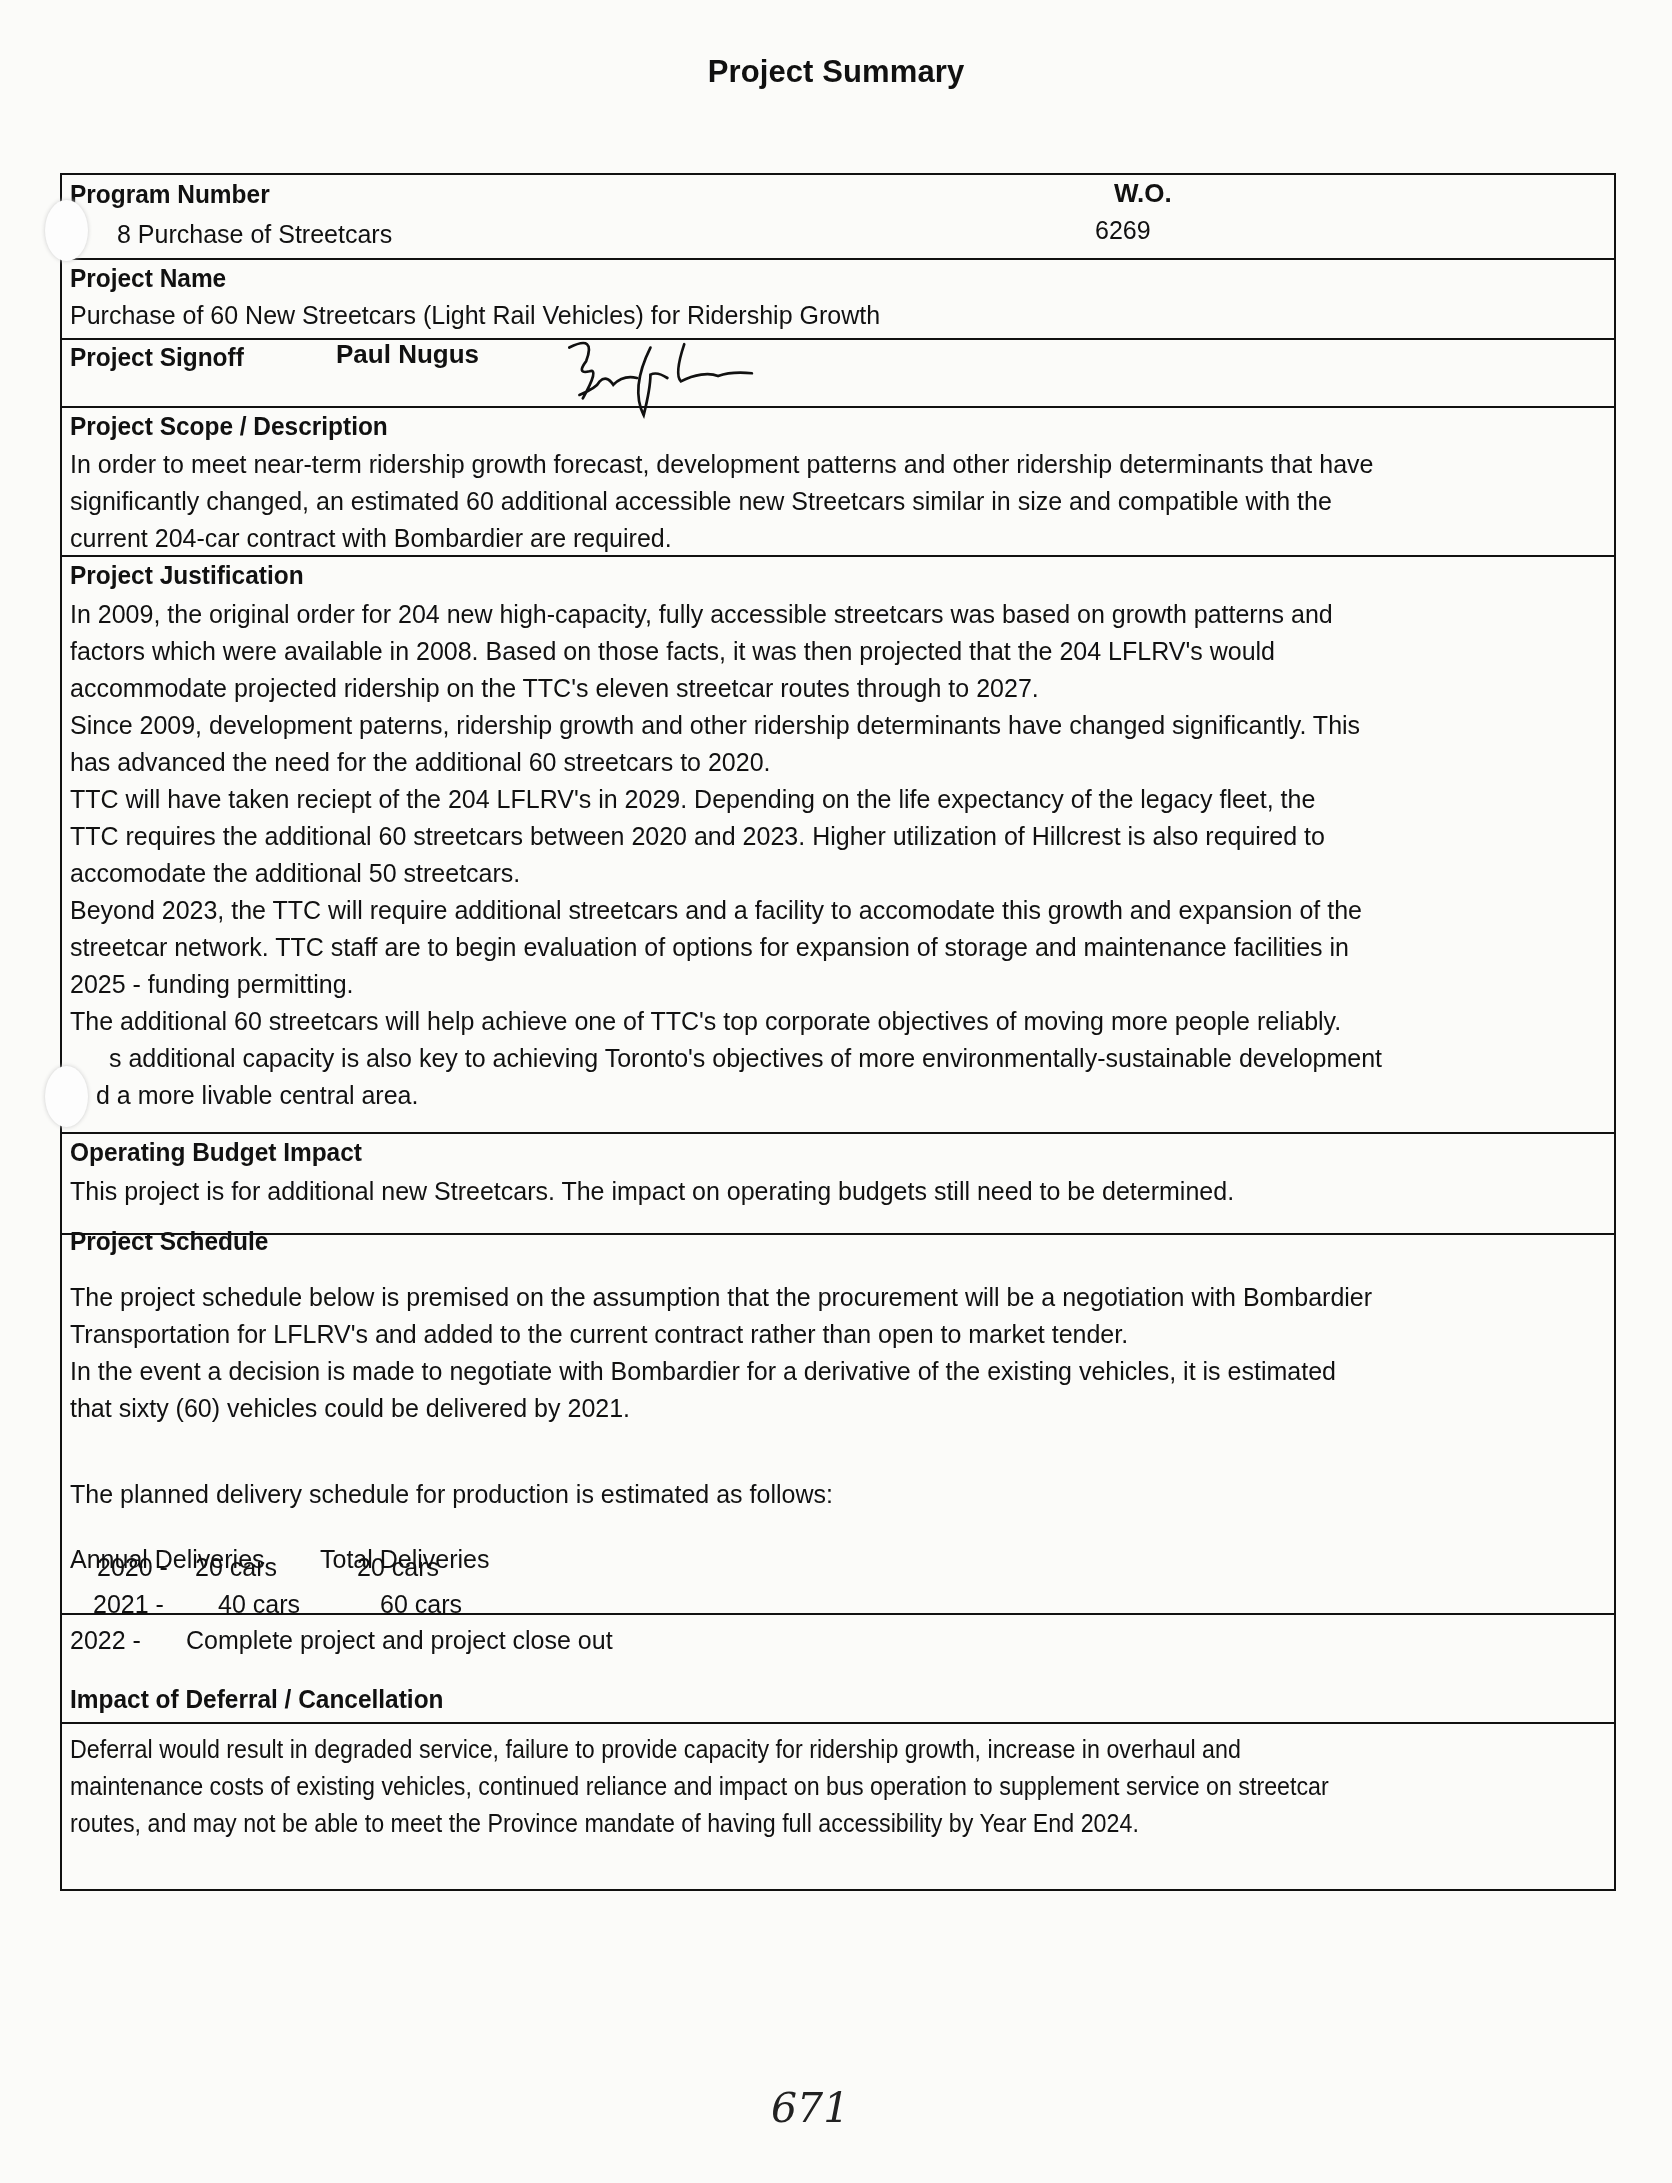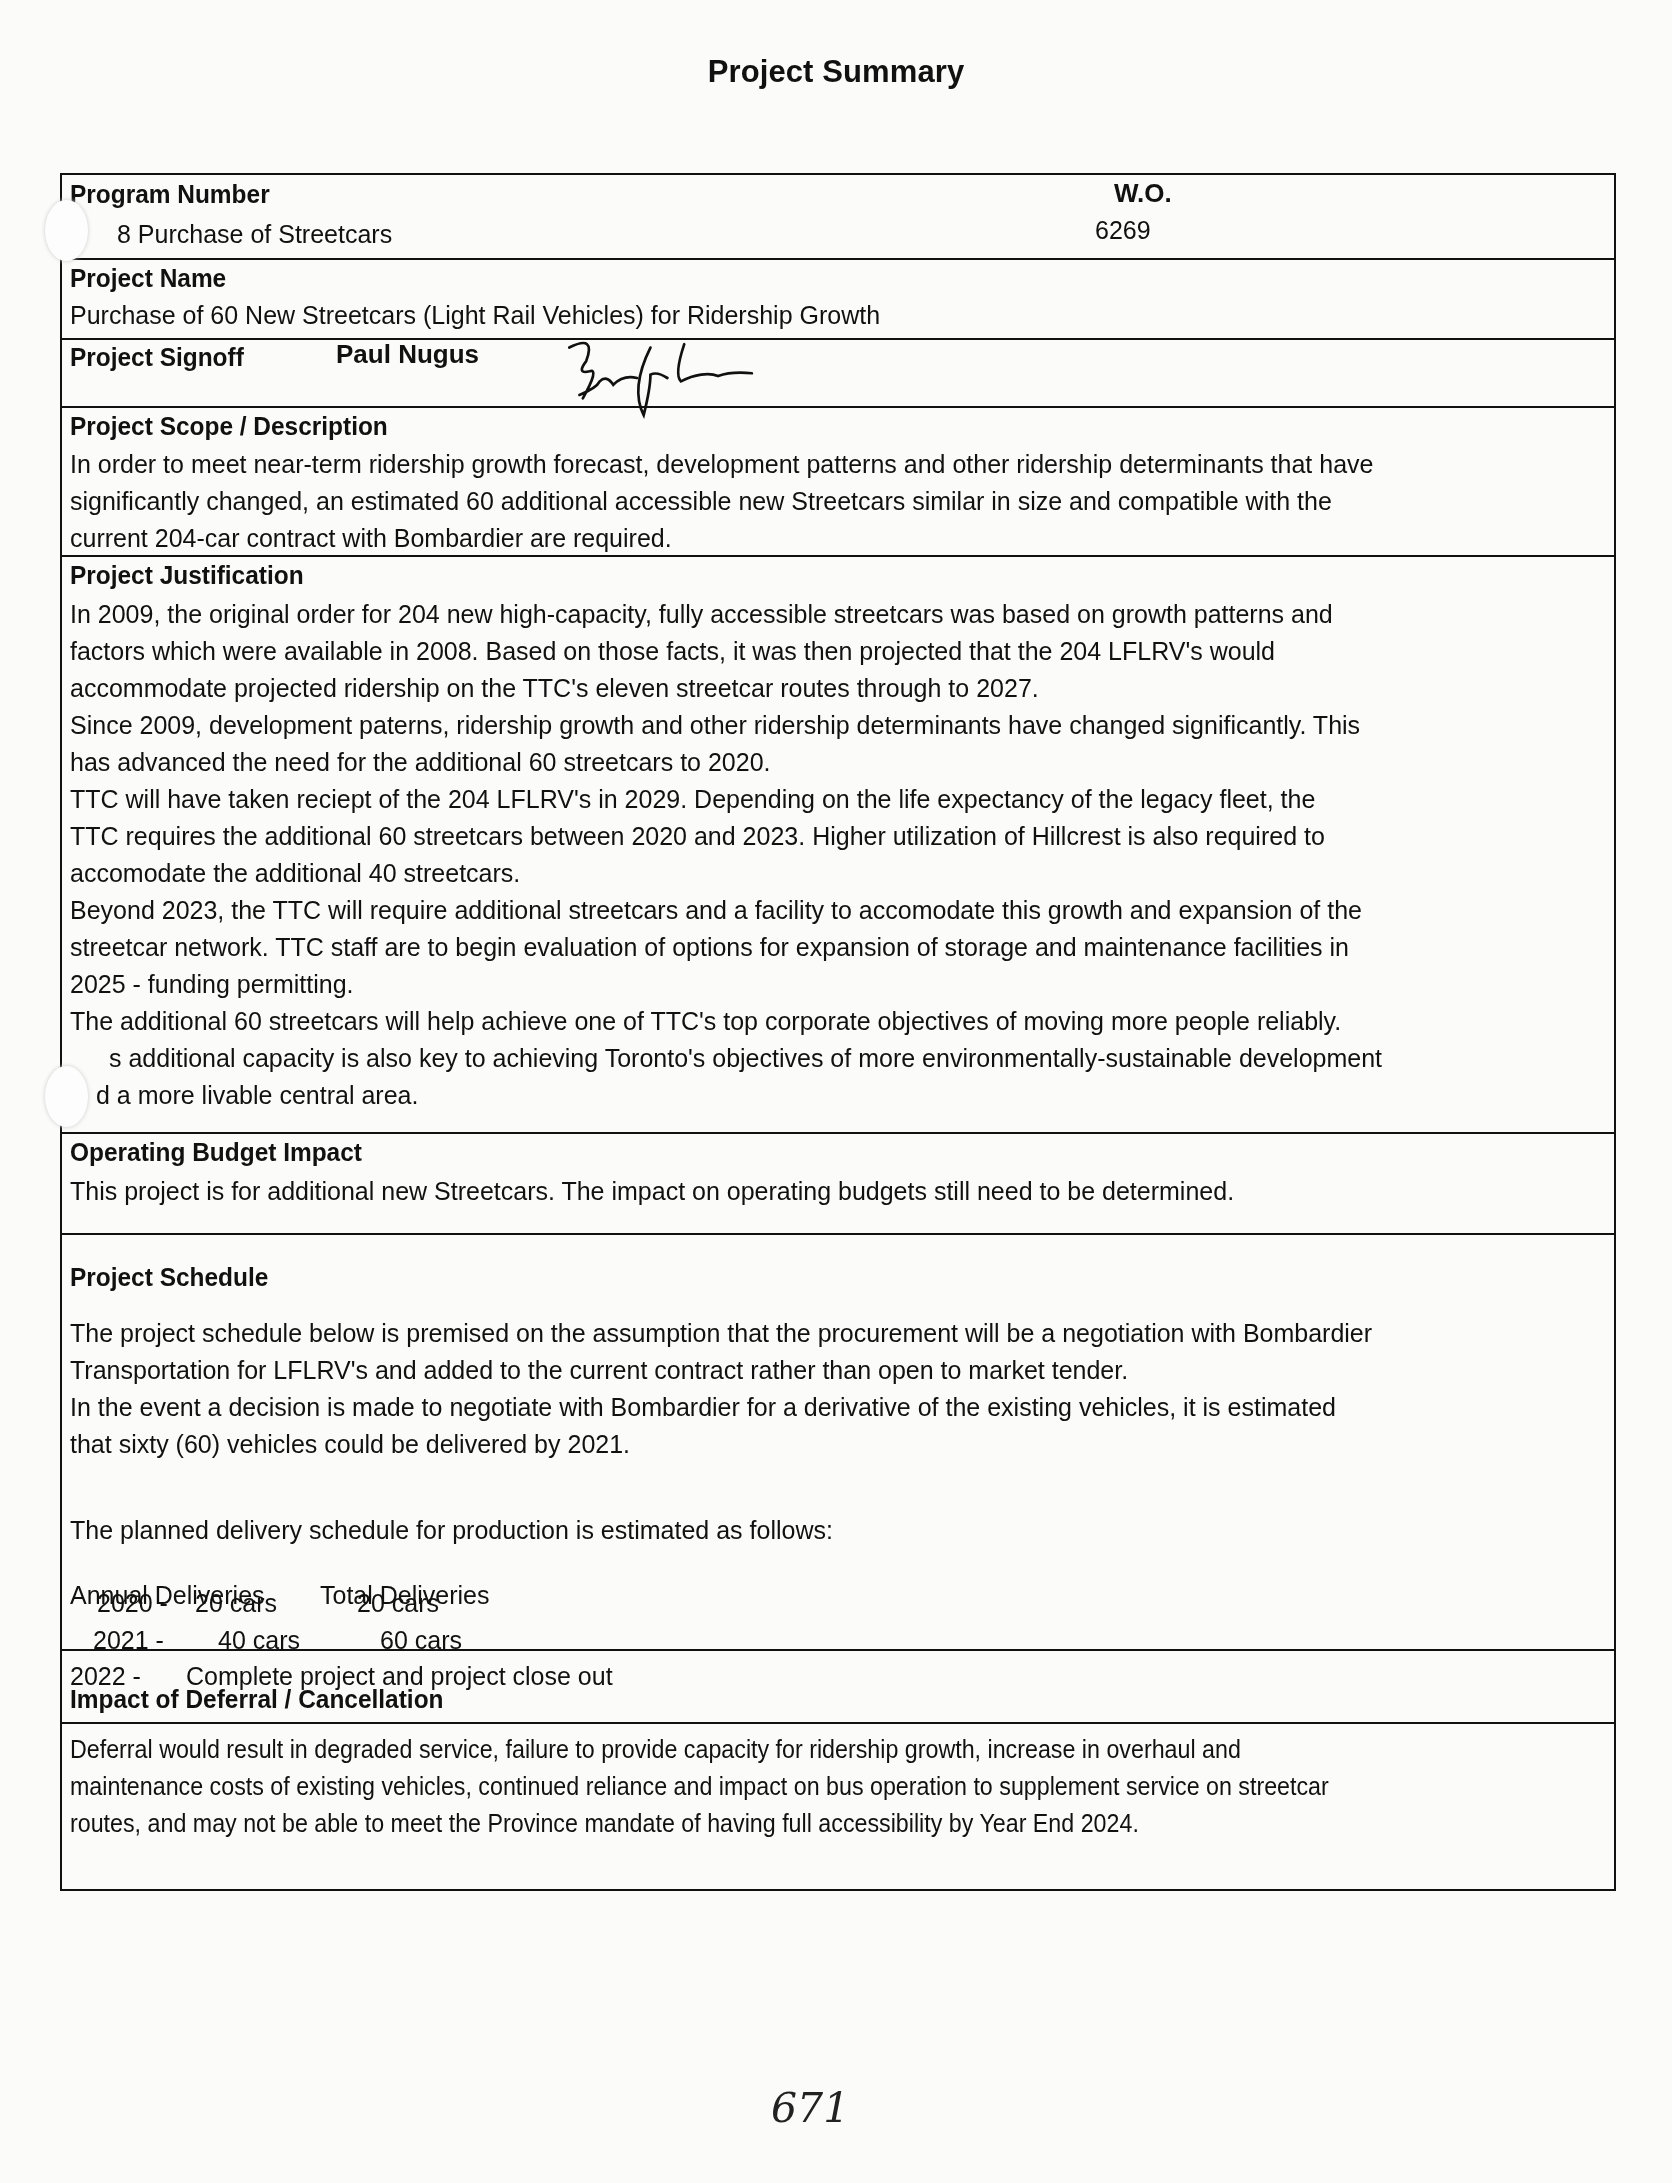--- a/index.html
+++ b/index.html
@@ -69,38 +69,38 @@
   <div class="row" style="top:382px; height:577px;">
     <div class="hd" style="top:3.4px;">Project Justification</div>
     <div class="tx" style="top:39px;">
       <p>In 2009, the original order for 204 new high-capacity, fully accessible streetcars was based on growth patterns and</p>
       <p>factors which were available in 2008. Based on those facts, it was then projected that the 204 LFLRV's would</p>
       <p>accommodate projected ridership on the TTC's eleven streetcar routes through to 2027.</p>
       <p>Since 2009, development paterns, ridership growth and other ridership determinants have changed significantly. This</p>
       <p>has advanced the need for the additional 60 streetcars to 2020.</p>
       <p>TTC will have taken reciept of the 204 LFLRV's in 2029. Depending on the life expectancy of the legacy fleet, the</p>
       <p>TTC requires the additional 60 streetcars between 2020 and 2023. Higher utilization of Hillcrest is also required to</p>
-      <p>accomodate the additional 40 streetcars.</p>
+      <p>accomodate the additional 50 streetcars.</p>
       <p>Beyond 2023, the TTC will require additional streetcars and a facility to accomodate this growth and expansion of the</p>
       <p>streetcar network. TTC staff are to begin evaluation of options for expansion of storage and maintenance facilities in</p>
       <p>2025 - funding permitting.</p>
       <p>The additional 60 streetcars will help achieve one of TTC's top corporate objectives of moving more people reliably.</p>
       <p style="padding-left:39px;">s additional capacity is also key to achieving Toronto's objectives of more environmentally-sustainable development</p>
       <p style="padding-left:26px;">d a more livable central area.</p>
     </div>
   </div>
 
   <div class="row" style="top:959px; height:101px;">
     <div class="hd" style="top:3.4px;">Operating Budget Impact</div>
     <div class="tx" style="top:39px;">
       <p>This project is for additional new Streetcars. The impact on operating budgets still need to be determined.</p>
     </div>
   </div>
 
-  <div class="row" style="top:1084px; height:392px;">
+  <div class="row" style="top:1048px; height:392px;">
     <div class="hd" style="top:3.4px;">Project Schedule</div>
     <div class="tx" style="top:56px;">
       <p>The project schedule below is premised on the assumption that the procurement will be a negotiation with Bombardier</p>
       <p>Transportation for LFLRV's and added to the current contract rather than open to market tender.</p>
       <p>In the event a decision is made to negotiate with Bombardier for a derivative of the existing vehicles, it is estimated</p>
       <p>that sixty (60) vehicles could be delivered by 2021.</p>
     </div>
     <div class="sched" style="top:257px;">The planned delivery schedule for production is estimated as follows:</div>
     <div class="sched" style="top:294px;">
       <span style="width:250px;margin-top:28px;">Annual Deliveries</span><span>Total Deliveries</span>

